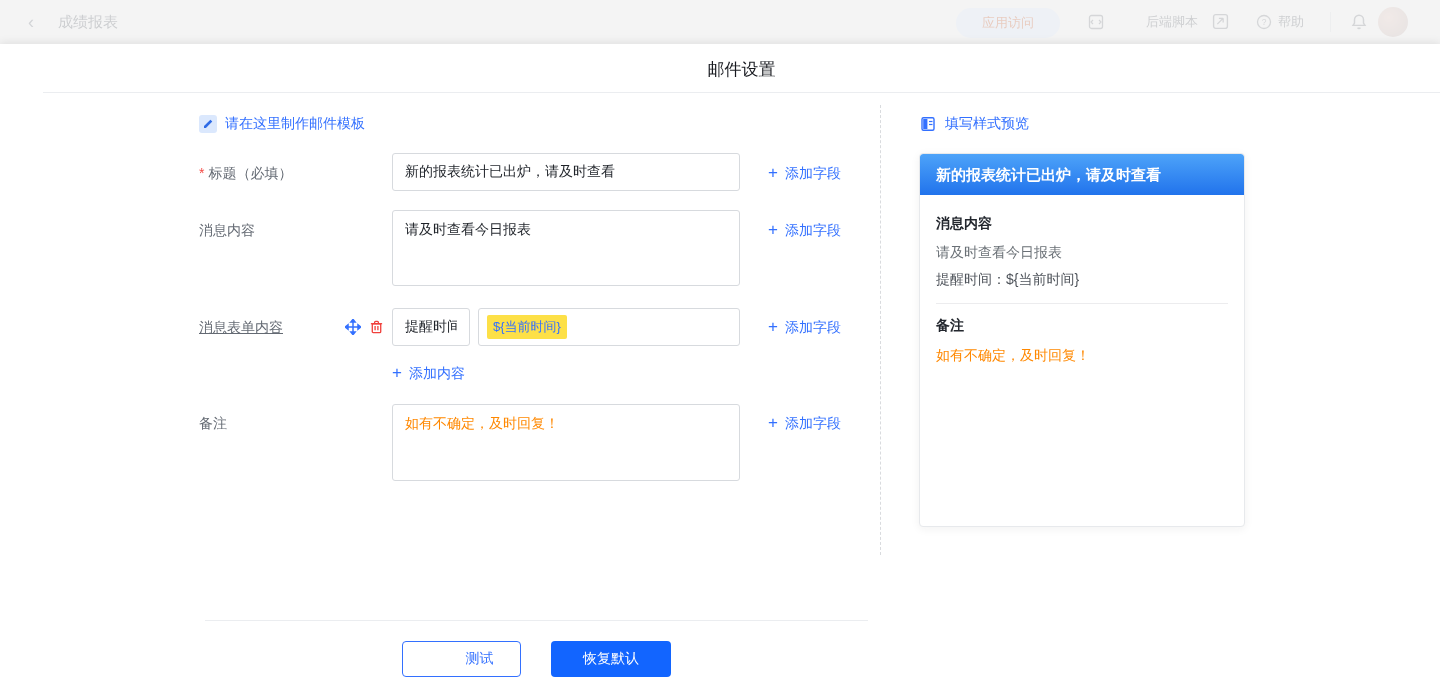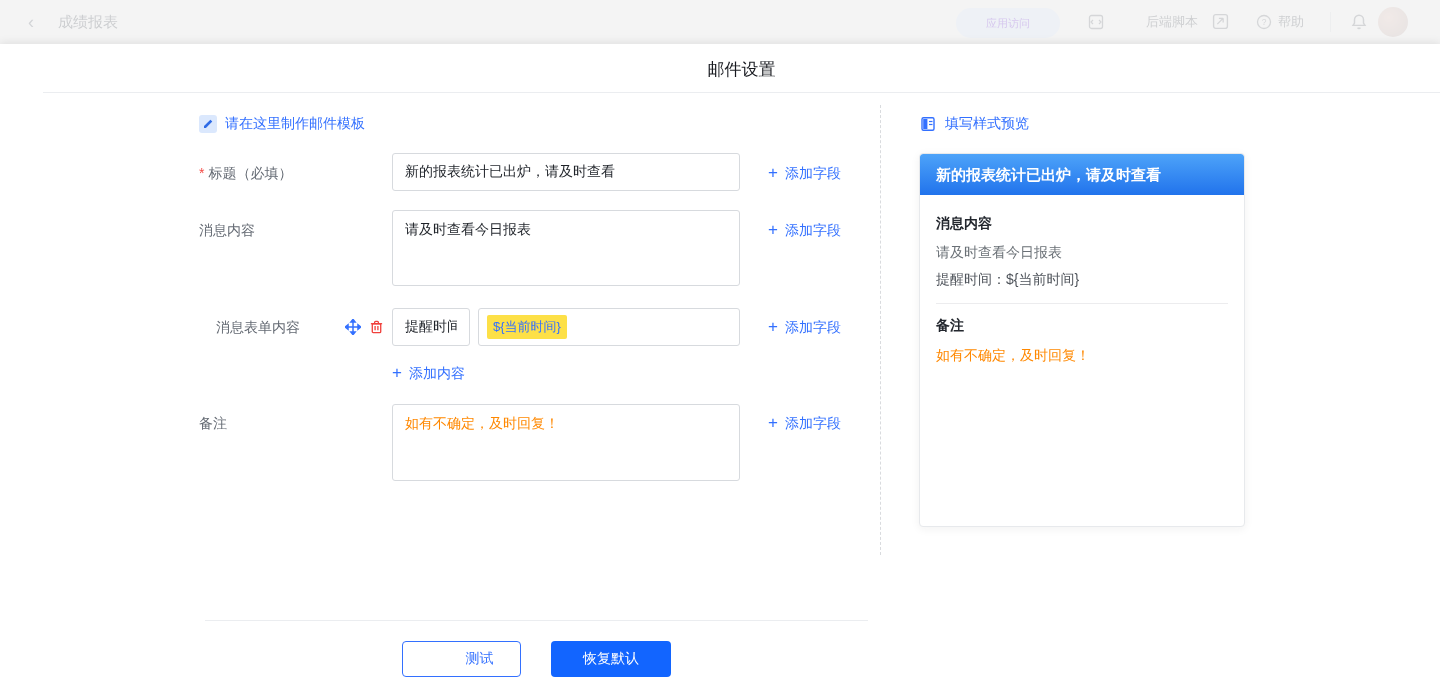--- a/index.html
+++ b/index.html
@@ -5,21 +5,21 @@
   * { margin:0; padding:0; box-sizing:border-box; }
   html,body { width:1440px; height:700px; overflow:hidden;
     font-family:"Liberation Sans","DejaVu Sans",sans-serif; background:#f2f3f5; }
 
   
   .topbar { position:absolute; top:0; left:0; width:1440px; height:44px; background:#f4f5f6; }
   .topbar-inner { position:relative; width:100%; height:100%; display:flex; align-items:center; }
   .tb-back { position:absolute; left:28px; top:12px; font-size:18px; color:#5f6672; line-height:20px; }
   .tb-title { position:absolute; left:58px; top:13px; font-size:15px; color:#434a54; }
   .tb-pill { position:absolute; left:956px; top:8px; width:104px; height:30px; border-radius:15px;
-    background:#d8e7fd; color:#6d28d9; font-size:11px; display:flex; align-items:center; justify-content:center; }
+    background:#d8e7fd; color:#c2410c; font-size:13px; display:flex; align-items:center; justify-content:center; }
   .tb-item { position:absolute; top:13px; display:flex; align-items:center; gap:6px; font-size:13px; color:#4a5058; }
   .tb-item svg { display:block; }
   .tb-sep { position:absolute; left:1330px; top:12px; width:1px; height:20px; background:#d7d9dd; }
   .tb-avatar { position:absolute; left:1378px; top:7px; width:30px; height:30px; border-radius:50%;
     background:radial-gradient(circle at 35% 35%, #e8c7bd, #b9a7a4); }
   .topbar-overlay { position:absolute; top:0; left:0; width:1440px; height:44px;
     background:rgba(243,243,244,0.78); }
 
   
   .modal { position:absolute; top:44px; left:0; width:1440px; height:656px; background:#fff;
@@ -161,21 +161,21 @@
       <span>添加字段</span>
     </div>
 
     <div class="lbl" style="left:199px; top:127px;">消息内容</div>
     <textarea class="inp" style="left: 392px; top: 117px; width: 348px; height: 76px;">请及时查看今日报表</textarea>
     <div class="link" style="left:768px; top:127px;">
       <span class="plus">+</span>
       <span>添加字段</span>
     </div>
 
-    <div class="lbl" style="left:216px; top:224px;">消息表单内容</div>
+    <div class="lbl" style="left:199px; top:224px;text-decoration:underline;">消息表单内容</div>
     <div class="row-icons" style="left:345px; top:226px;">
       <svg width="16" height="16" viewBox="0 0 16 16">
         <g stroke="#3370ff" stroke-width="1.5" fill="#3370ff">
           <line x1="8" y1="3" x2="8" y2="13"></line>
             <line x1="3" y1="8" x2="13" y2="8"></line>
           <path d="M8 0.4l2.1 2.6H5.9z"></path>
             <path d="M8 15.6l2.1-2.6H5.9z"></path>
           <path d="M0.4 8l2.6-2.1v4.2z"></path>
             <path d="M15.6 8l-2.6-2.1v4.2z"></path>
         </g>

